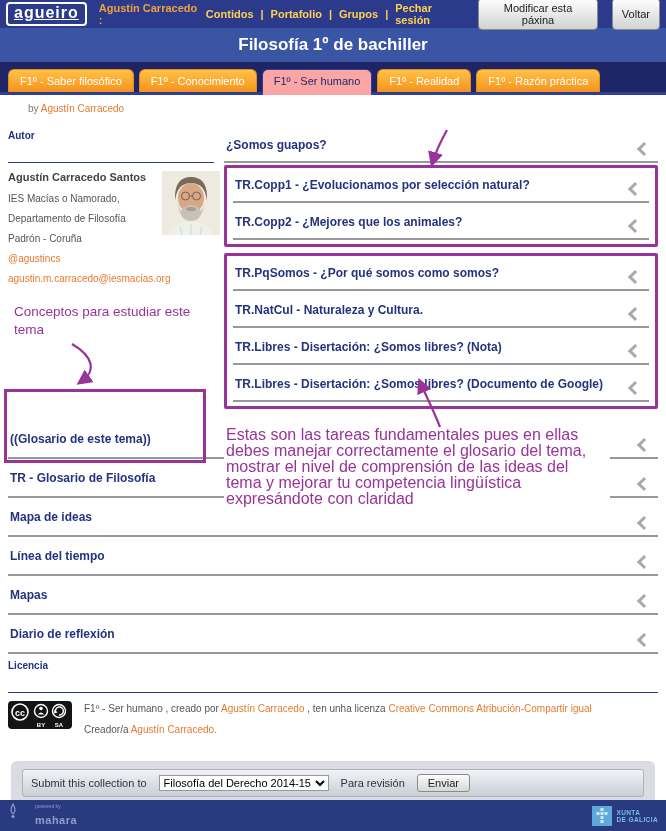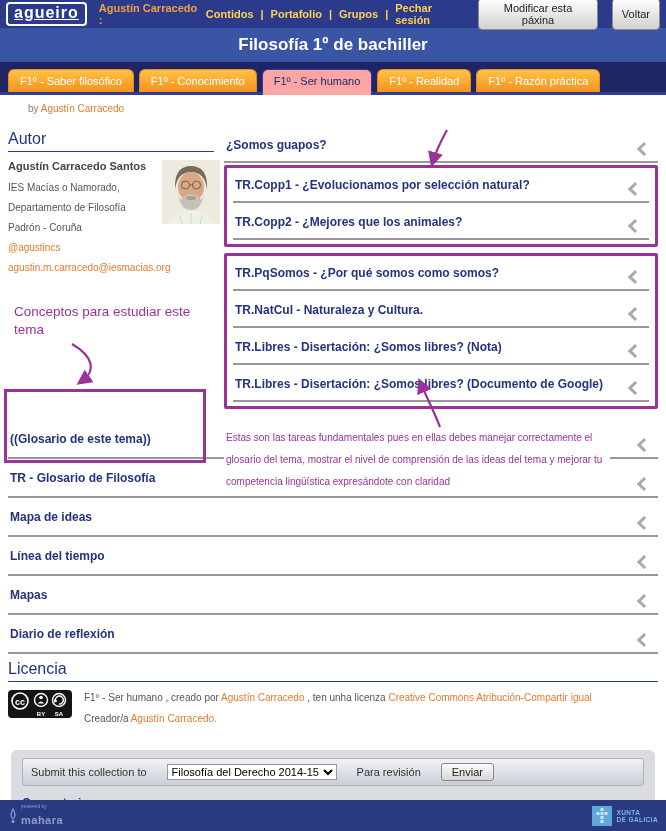--- a/index.html
+++ b/index.html
@@ -33,22 +33,22 @@
 
   
   .content{padding:5px 8px 0;position:relative;}
   .byline{font-size:10px;color:#8a7a66;margin:3px 0 0;padding-left:20px;}
   .byline a{color:#e87a2e;text-decoration:none;}
 
   .columns{display:flex;gap:10px;}
   .col-left{width:206px;flex:none;}
   .col-right{flex:1;padding-top:16px;}
 
-  h3.sechead{font-size:16px;color:#24337f;border-bottom:1px solid #2c3c90;
-             padding-bottom:3px;margin:16px 0 8px;font-weight:normal;}
+  h3.sechead{font-size:10px;color:#24337f;border-bottom:1px solid #2c3c90;
+             padding-bottom:21px;margin:16px 0 8px;font-weight:bold;}
 
   .author{position:relative;font-size:10px;color:#555;}
   .author .name{font-size:11px;font-weight:bold;color:#444;margin:2px 0 10px;}
   .author p{margin:0 0 9px;}
   .author a{display:block;color:#e87a2e;text-decoration:none;margin-bottom:9px;}
   .avatar{position:absolute;right:-6px;top:0;width:58px;height:64px;}
 
   .prow,.frow{position:relative;border-bottom:2px solid #97979d;padding:5px 26px 8px 2px;margin-bottom:2px;}
   .frow{padding:6px 26px 10px 2px;margin-bottom:3px;}
   .prow a,.frow a{font-size:12px;font-weight:bold;color:#24337f;text-decoration:none;}
@@ -60,39 +60,39 @@
   .fullrows{margin-top:8px;}
 
   .license{display:flex;gap:12px;align-items:flex-start;margin-top:7px;font-size:10px;color:#555;}
   .lictext p{margin:2px 0 10px;}
   .lictext a{color:#e87a2e;text-decoration:none;}
 
   
   .ann{position:absolute;color:#993399;font-size:13.5px;line-height:18px;z-index:6;pointer-events:none;}
   .ann1{left:352px;top:112px;white-space:nowrap;}
   .ann2{left:14px;top:303px;width:180px;}
-  .ann4{left:224px;top:426px;width:382px;background:#fff;font-size:10px;line-height:22px;padding:1px 2px;}
+  .ann4{left:224px;top:426px;width:382px;background:#fff;font-size:16px;line-height:16px;padding:1px 2px;}
   .pboxoverlay{position:absolute;left:4px;top:389px;width:196px;height:68px;
                border:3px solid #993399;z-index:5;pointer-events:none;}
   .arrows{position:absolute;left:0;top:0;width:666px;height:831px;z-index:7;pointer-events:none;}
 
   
   .panel{margin:16px 3px 0;background:#dadce1;border-radius:6px;padding:8px 11px;height:88px;}
   .submitbar{background:linear-gradient(#f2f3f6,#c9cdd6);border:1px solid #aeb2bc;border-radius:3px;
-             padding:4px 8px;display:flex;align-items:center;gap:20px;font-size:11px;color:#333;}
+             padding:4px 8px;display:flex;align-items:center;gap:12px;font-size:11px;color:#333;}
   .submitbar select{font-size:11px;font-family:inherit;background:#fff;border:1px solid #999;}
   .sendbtn{background:linear-gradient(#fbfbfb,#d8d8d8);border:1px solid #8a8a8a;border-radius:3px;
            font-size:11px;padding:2px 10px;color:#222;font-family:inherit;cursor:pointer;}
   .comhead{font-size:12px;font-weight:bold;color:#24337f;margin:10px 0 0;}
   .comcount{text-align:center;font-size:11px;color:#888;margin:7px 0 10px;}
 
   
   .botfooter{position:absolute;left:0;bottom:0;width:666px;height:31px;background:#2a3a80;
              display:flex;align-items:center;justify-content:space-between;padding:0 8px;box-sizing:border-box;}
-  .mahara{display:flex;align-items:center;gap:3px;color:#8f9cc8;cursor:pointer;}
+  .mahara{display:flex;align-items:flex-start;gap:17px;color:#8f9cc8;cursor:pointer;}
   .mahara .pby{font-size:5px;display:block;margin-bottom:1px;}
   .mahara .mname{font-size:11px;font-weight:bold;letter-spacing:.5px;line-height:9px;}
   .xunta{display:flex;align-items:center;gap:4px;cursor:pointer;}
   .xunta .xtext{color:#79bde6;font-size:6.5px;font-weight:bold;line-height:7px;letter-spacing:.4px;}
 </style>
 </head>
 <body>
 
 <div class="page">
 

